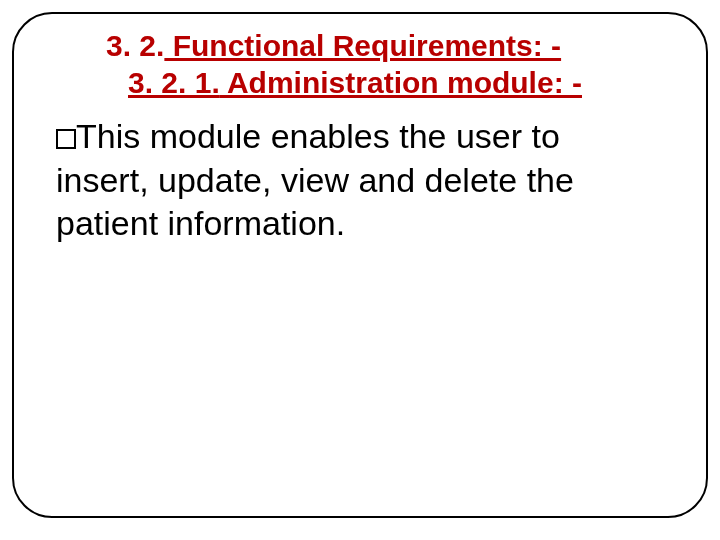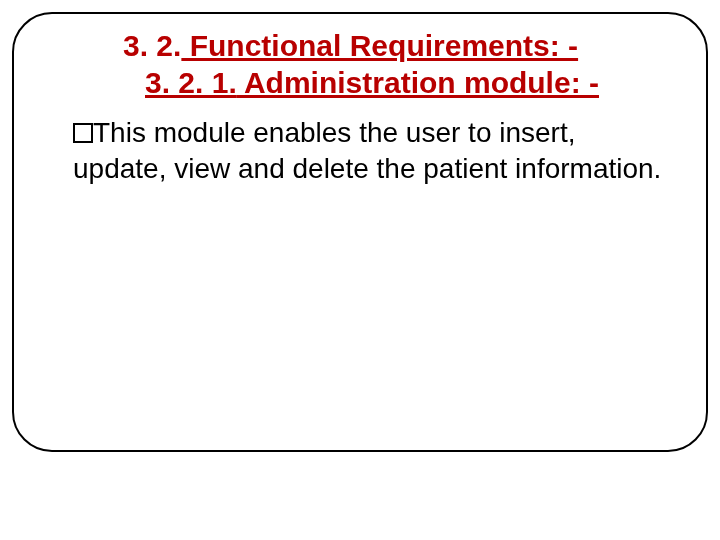--- a/index.html
+++ b/index.html
@@ -6,25 +6,25 @@
     margin: 0;
     padding: 0;
     width: 720px;
     height: 540px;
     background: #ffffff;
     font-family: Arial, Helvetica, sans-serif;
   }
   .slide {
     box-sizing: border-box;
     width: 696px;
-    height: 440px;
+    height: 506px;
     margin: 12px;
     border: 2px solid #000;
     border-radius: 40px;
-    padding: 14px 34px 20px 51px;
+    padding: 14px 34px 20px 34px;
     position: relative;
     overflow: hidden;
   }
   .heading-block {
     text-align: left;
     margin-left: 58px;
     margin-bottom: 14px;
   }
   .h-line {
     font-size: 30px;
@@ -38,21 +38,21 @@
   }
   .h-line .title {
     text-decoration: underline;
   }
   .h-line.sub {
     margin-left: 22px;
     text-decoration: underline;
   }
   .body-block {
     margin-left: 8px;
-    font-size: 28px;
+    font-size: 34px;
     color: #000;
     line-height: 1.28;
     max-width: 600px;
   }
   .body-block .bullet-glyph {
     display: inline-block;
     width: 20px;
     height: 20px;
     border: 2px solid #000;
     box-sizing: border-box;

